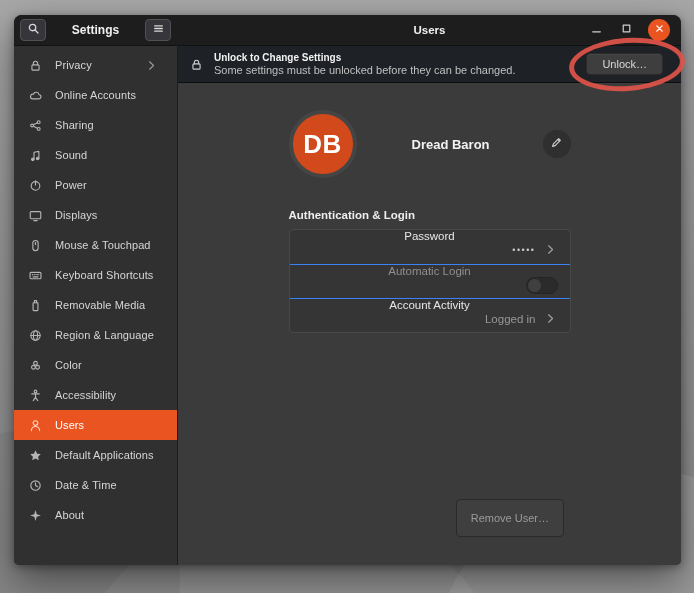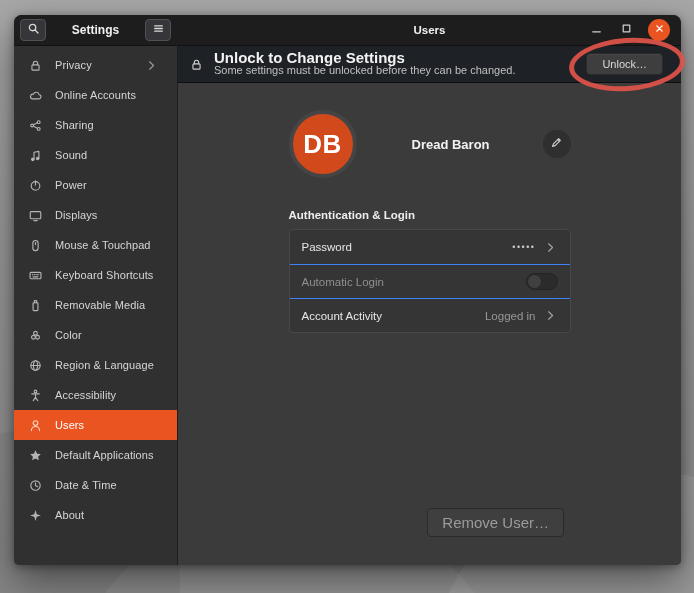--- a/index.html
+++ b/index.html
@@ -47,56 +47,56 @@
   .win-controls { margin-left:auto; display:flex; align-items:center; gap:14px;
                   padding-right:11px; z-index:2; }
   .wc-btn { color:#cfcfcf; display:flex; align-items:center; justify-content:center;
             width:16px; height:16px; cursor:pointer; }
   .wc-close { width:22px; height:22px; border-radius:50%; background:var(--accent);
               color:#fff; display:flex; align-items:center; justify-content:center; cursor:pointer; }
 
   .banner { height:37px; flex:0 0 37px; background:#1e2126; border-bottom:1px solid #0e0e0e;
             display:flex; align-items:center; padding:0 18px 0 11px; }
   .banner .lock { color:#cfcfcf; margin-right:10px; display:flex; }
-  .banner-text .b-title { font-size:15px; font-weight:bold; color:#f2f2f2; line-height:13px; }
+  .banner-text .b-title { font-size:10px; font-weight:bold; color:#f2f2f2; line-height:13px; }
   .banner-text .b-sub { font-size:11px; color:#c0c0c0; line-height:13px; }
   .unlock-btn { margin-left:auto; background:#3e3e3e; border:1px solid #2a2a2a;
                 box-shadow:inset 0 1px 0 rgba(255,255,255,.05);
                 color:#d8d8d8; font-size:11px; padding:4px 15px; border-radius:4px; cursor:pointer; }
 
   .content { flex:1; background:#3b3b3b; position:relative; }
   .col { width:282px; margin:0 auto; }
 
   .user-row { display:flex; align-items:center; margin-top:27px;gap:40px; }
   .avatar { width:68px; height:68px; border-radius:50%; background:#d2491b;
             border:4px solid #454545; display:flex; align-items:center; justify-content:center; }
   .avatar span { color:#fff; font-size:26px; font-weight:bold; letter-spacing:.5px; }
   .user-name { margin-left:15px; font-size:13px; font-weight:bold; color:#f2f2f2; }
   .edit-btn { margin-left:auto; width:28px; height:28px; border-radius:50%; background:#2f2f2f;
               color:#cfcfcf; display:flex; align-items:center; justify-content:center; cursor:pointer; }
 
   .section-title { margin-top:31px; font-size:11.5px; font-weight:bold; color:#ededed; }
   .card { margin-top:8px; background:#353535; border:1px solid #484848; border-radius:4px; }
-  .card-row { height:34px; display:flex; align-items:center; padding:0 12px; font-size:11.5px; }
+  .card-row { height:34px; display:flex; align-items:center; padding:0 12px; font-size:11.5px;flex-direction:column; }
   .card-row + .card-row { border-top:1px solid #3b82f6; }
   .card-row .r-label { color:#e6e6e6; }
   .card-row.disabled .r-label { color:#8f8f8f; }
   .r-right { margin-left:auto; display:flex; align-items:center; gap:7px; }
   .dots { font-size:9px; letter-spacing:1.5px; color:#c9c9c9; }
   .dim-val { font-size:11.5px; color:#979797; }
   .chev-r { color:#a3a3a3; display:flex; }
 
   .toggle { width:32px; height:17px; border-radius:9px; background:#2b2b2b;
             border:1px solid #242424; position:relative; cursor:pointer; }
   .toggle .knob { position:absolute; left:1px; top:1px; width:13px; height:13px;
                   border-radius:50%; background:#404040; }
 
   .remove-btn { position:absolute; right:117px; bottom:28px; background:#3f3f3f;
                 border:1px solid #2a2a2a; border-radius:4px; color:#9b9b9b;
-                font-size:15px; padding:5px 14px; cursor:pointer; }
+                font-size:11px; padding:12px 14px; cursor:pointer; }
 
   .annotation { position:absolute; left:569px; top:38px; width:116px; height:53px;
                 border:5px solid var(--annotation); border-radius:50%;
                 transform:rotate(-4deg); opacity:.92; pointer-events:none; z-index:50; }
 </style>
 </head>
 <body>
 
 <div class="stage">
   <div class="wp-shape wp1"></div>
@@ -204,37 +204,37 @@
             <span class="icn">
               <svg viewBox="0 0 16 16" width="15" height="15" fill="none" stroke="currentColor" stroke-width="1.2" stroke-linecap="round" stroke-linejoin="round">
                 <rect x="5.4" y="5" width="5.2" height="8.4" rx=".8"></rect>
                 <path d="M6.8 5 V2.8 h2.4 V5"></path>
               </svg>
             </span>
             <span class="lbl">Removable Media</span>
           </div>
           <div class="side-item">
             <span class="icn">
-              <svg viewBox="0 0 16 16" width="15" height="15" fill="none" stroke="currentColor" stroke-width="1.2" stroke-linecap="round" stroke-linejoin="round">
-                <circle cx="8" cy="5.6" r="2"></circle>
-                <circle cx="5.8" cy="9.8" r="2"></circle>
-                <circle cx="10.2" cy="9.8" r="2"></circle>
-              </svg>
-            </span>
-            <span class="lbl">Color</span>
-          </div>
-          <div class="side-item">
-            <span class="icn">
               <svg viewBox="0 0 16 16" width="15" height="15" fill="none" stroke="currentColor" stroke-width="1.1" stroke-linecap="round" stroke-linejoin="round">
                 <circle cx="8" cy="8" r="5"></circle>
                 <ellipse cx="8" cy="8" rx="2.2" ry="5"></ellipse>
                 <path d="M3 8 h10"></path>
               </svg>
             </span>
             <span class="lbl">Region &amp; Language</span>
+          </div>
+          <div class="side-item">
+            <span class="icn">
+              <svg viewBox="0 0 16 16" width="15" height="15" fill="none" stroke="currentColor" stroke-width="1.2" stroke-linecap="round" stroke-linejoin="round">
+                <circle cx="8" cy="5.6" r="2"></circle>
+                <circle cx="5.8" cy="9.8" r="2"></circle>
+                <circle cx="10.2" cy="9.8" r="2"></circle>
+              </svg>
+            </span>
+            <span class="lbl">Color</span>
           </div>
           <div class="side-item">
             <span class="icn">
               <svg viewBox="0 0 16 16" width="15" height="15" fill="none" stroke="currentColor" stroke-width="1.2" stroke-linecap="round" stroke-linejoin="round">
                 <circle cx="8" cy="3.6" r="1.4"></circle>
                 <path d="M4 6.2 h8 M8 6.2 v3.8 M8 10 l-2.4 3.4 M8 10 l2.4 3.4"></path>
               </svg>
             </span>
             <span class="lbl">Accessibility</span>
           </div>

